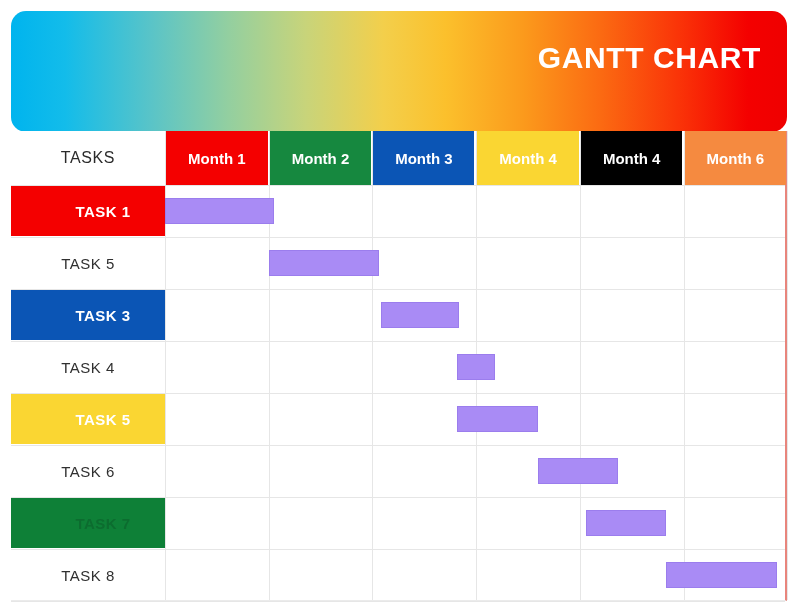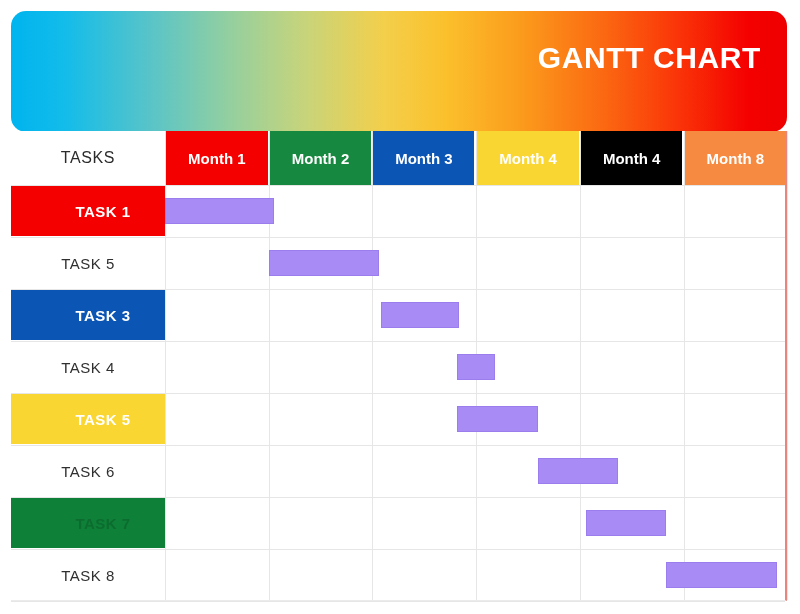--- a/index.html
+++ b/index.html
@@ -201,21 +201,21 @@
       </div>
 
     <div class="head-row">
       <div class="head-tasks">TASKS</div>
       <div id="month-headers">
           <div class="head-month" style="left: 155px; width: 101.7px; background: rgb(244, 0, 0); color: rgb(255, 255, 255);">Month 1</div>
           <div class="head-month" style="left: 258.7px; width: 101.7px; background: rgb(22, 136, 63); color: rgb(255, 255, 255);">Month 2</div>
           <div class="head-month" style="left: 362.4px; width: 101px; background: rgb(11, 85, 181); color: rgb(255, 255, 255);">Month 3</div>
           <div class="head-month" style="left: 466.1px; width: 102px; background: rgb(250, 214, 50); color: rgb(255, 255, 255);">Month 4</div>
           <div class="head-month" style="left: 569.8px; width: 101.7px; background: rgb(0, 0, 0); color: rgb(255, 255, 255);">Month 4</div>
-          <div class="head-month" style="left: 673.5px; width: 101.7px; background: rgb(245, 138, 64); color: rgb(255, 255, 255);">Month 8</div>
+          <div class="head-month" style="left: 673.5px; width: 101.7px; background: rgb(245, 138, 64); color: rgb(255, 255, 255);">Month 6</div>
         </div>
     </div>
 
     <div id="task-cells">
         <div class="task-cell filled" style="top: 55px; height: 50px; background: rgb(244, 0, 0); color: rgb(255, 255, 255);">TASK 1</div>
         <div class="task-cell plain" style="top: 107px; height: 50px; background: rgb(255, 255, 255); color: rgb(48, 48, 48);">TASK 5</div>
         <div class="task-cell filled" style="top: 159px; height: 50px; background: rgb(11, 85, 181); color: rgb(255, 255, 255);">TASK 3</div>
         <div class="task-cell plain" style="top: 211px; height: 50px; background: rgb(255, 255, 255); color: rgb(48, 48, 48);">TASK 4</div>
         <div class="task-cell filled" style="top: 263px; height: 50px; background: rgb(250, 214, 50); color: rgb(255, 255, 255);">TASK 5</div>
         <div class="task-cell plain" style="top: 315px; height: 50px; background: rgb(255, 255, 255); color: rgb(48, 48, 48); text-align: right;">TASK 6</div>

